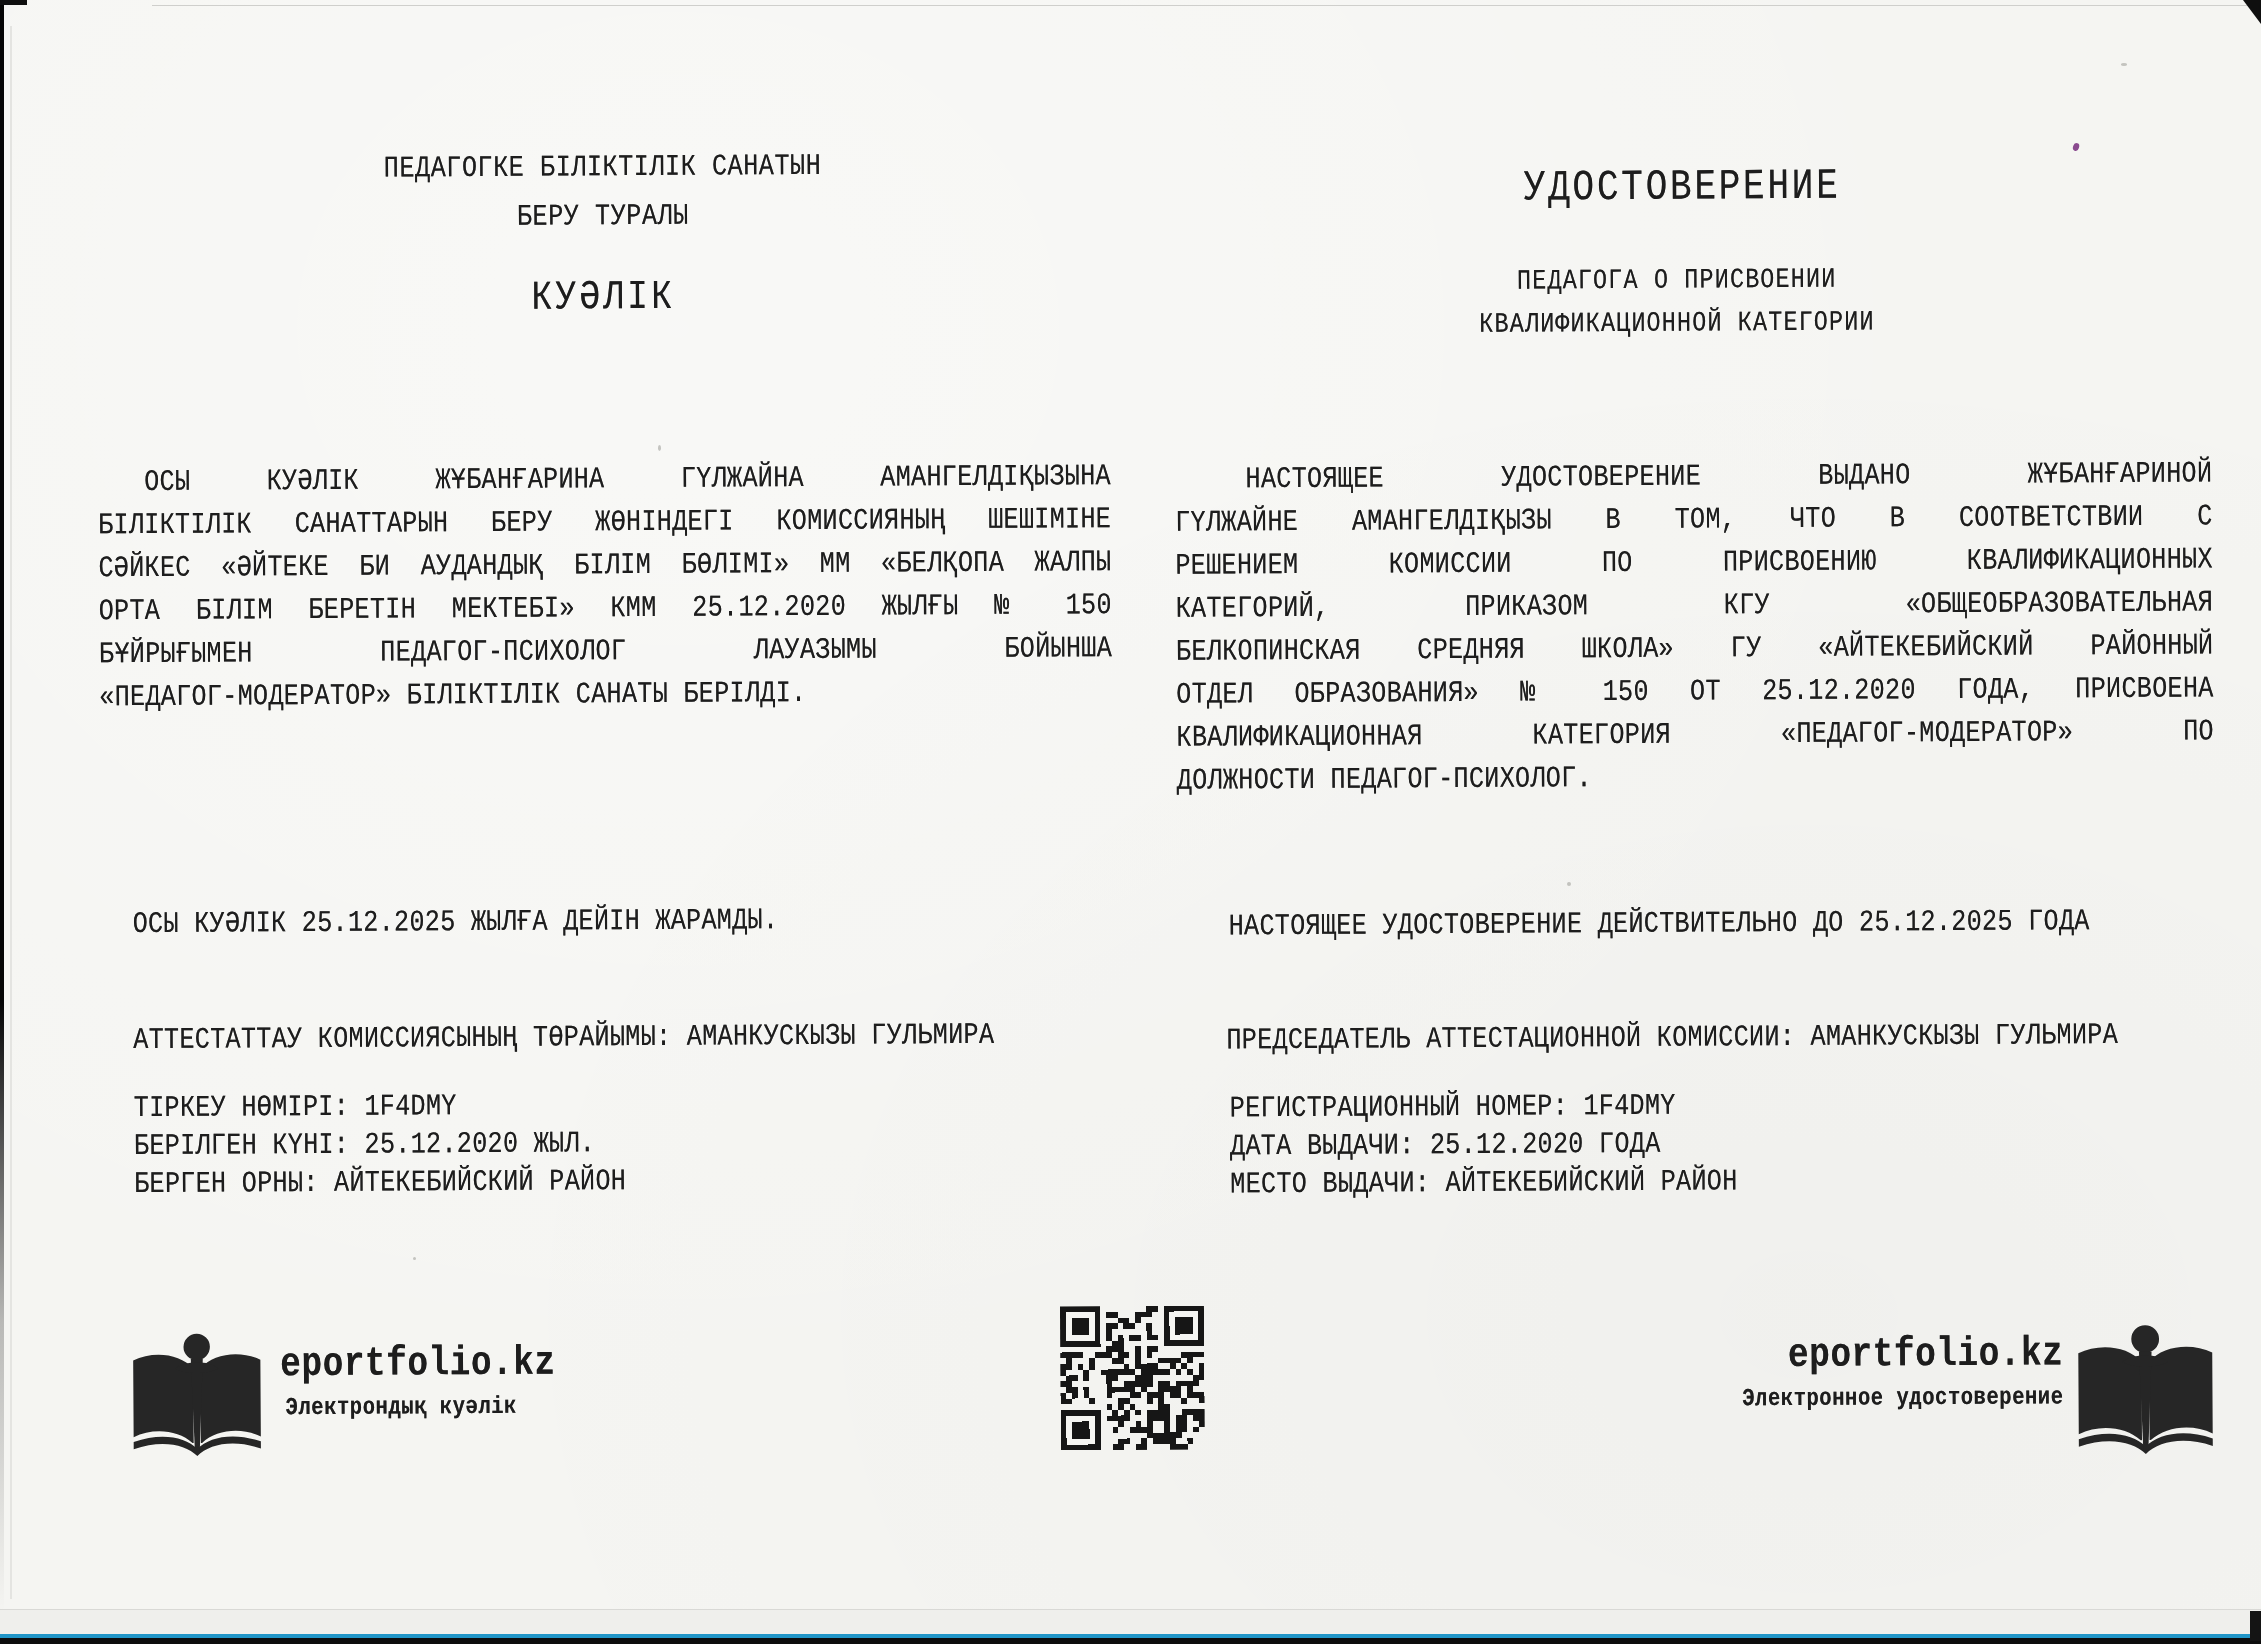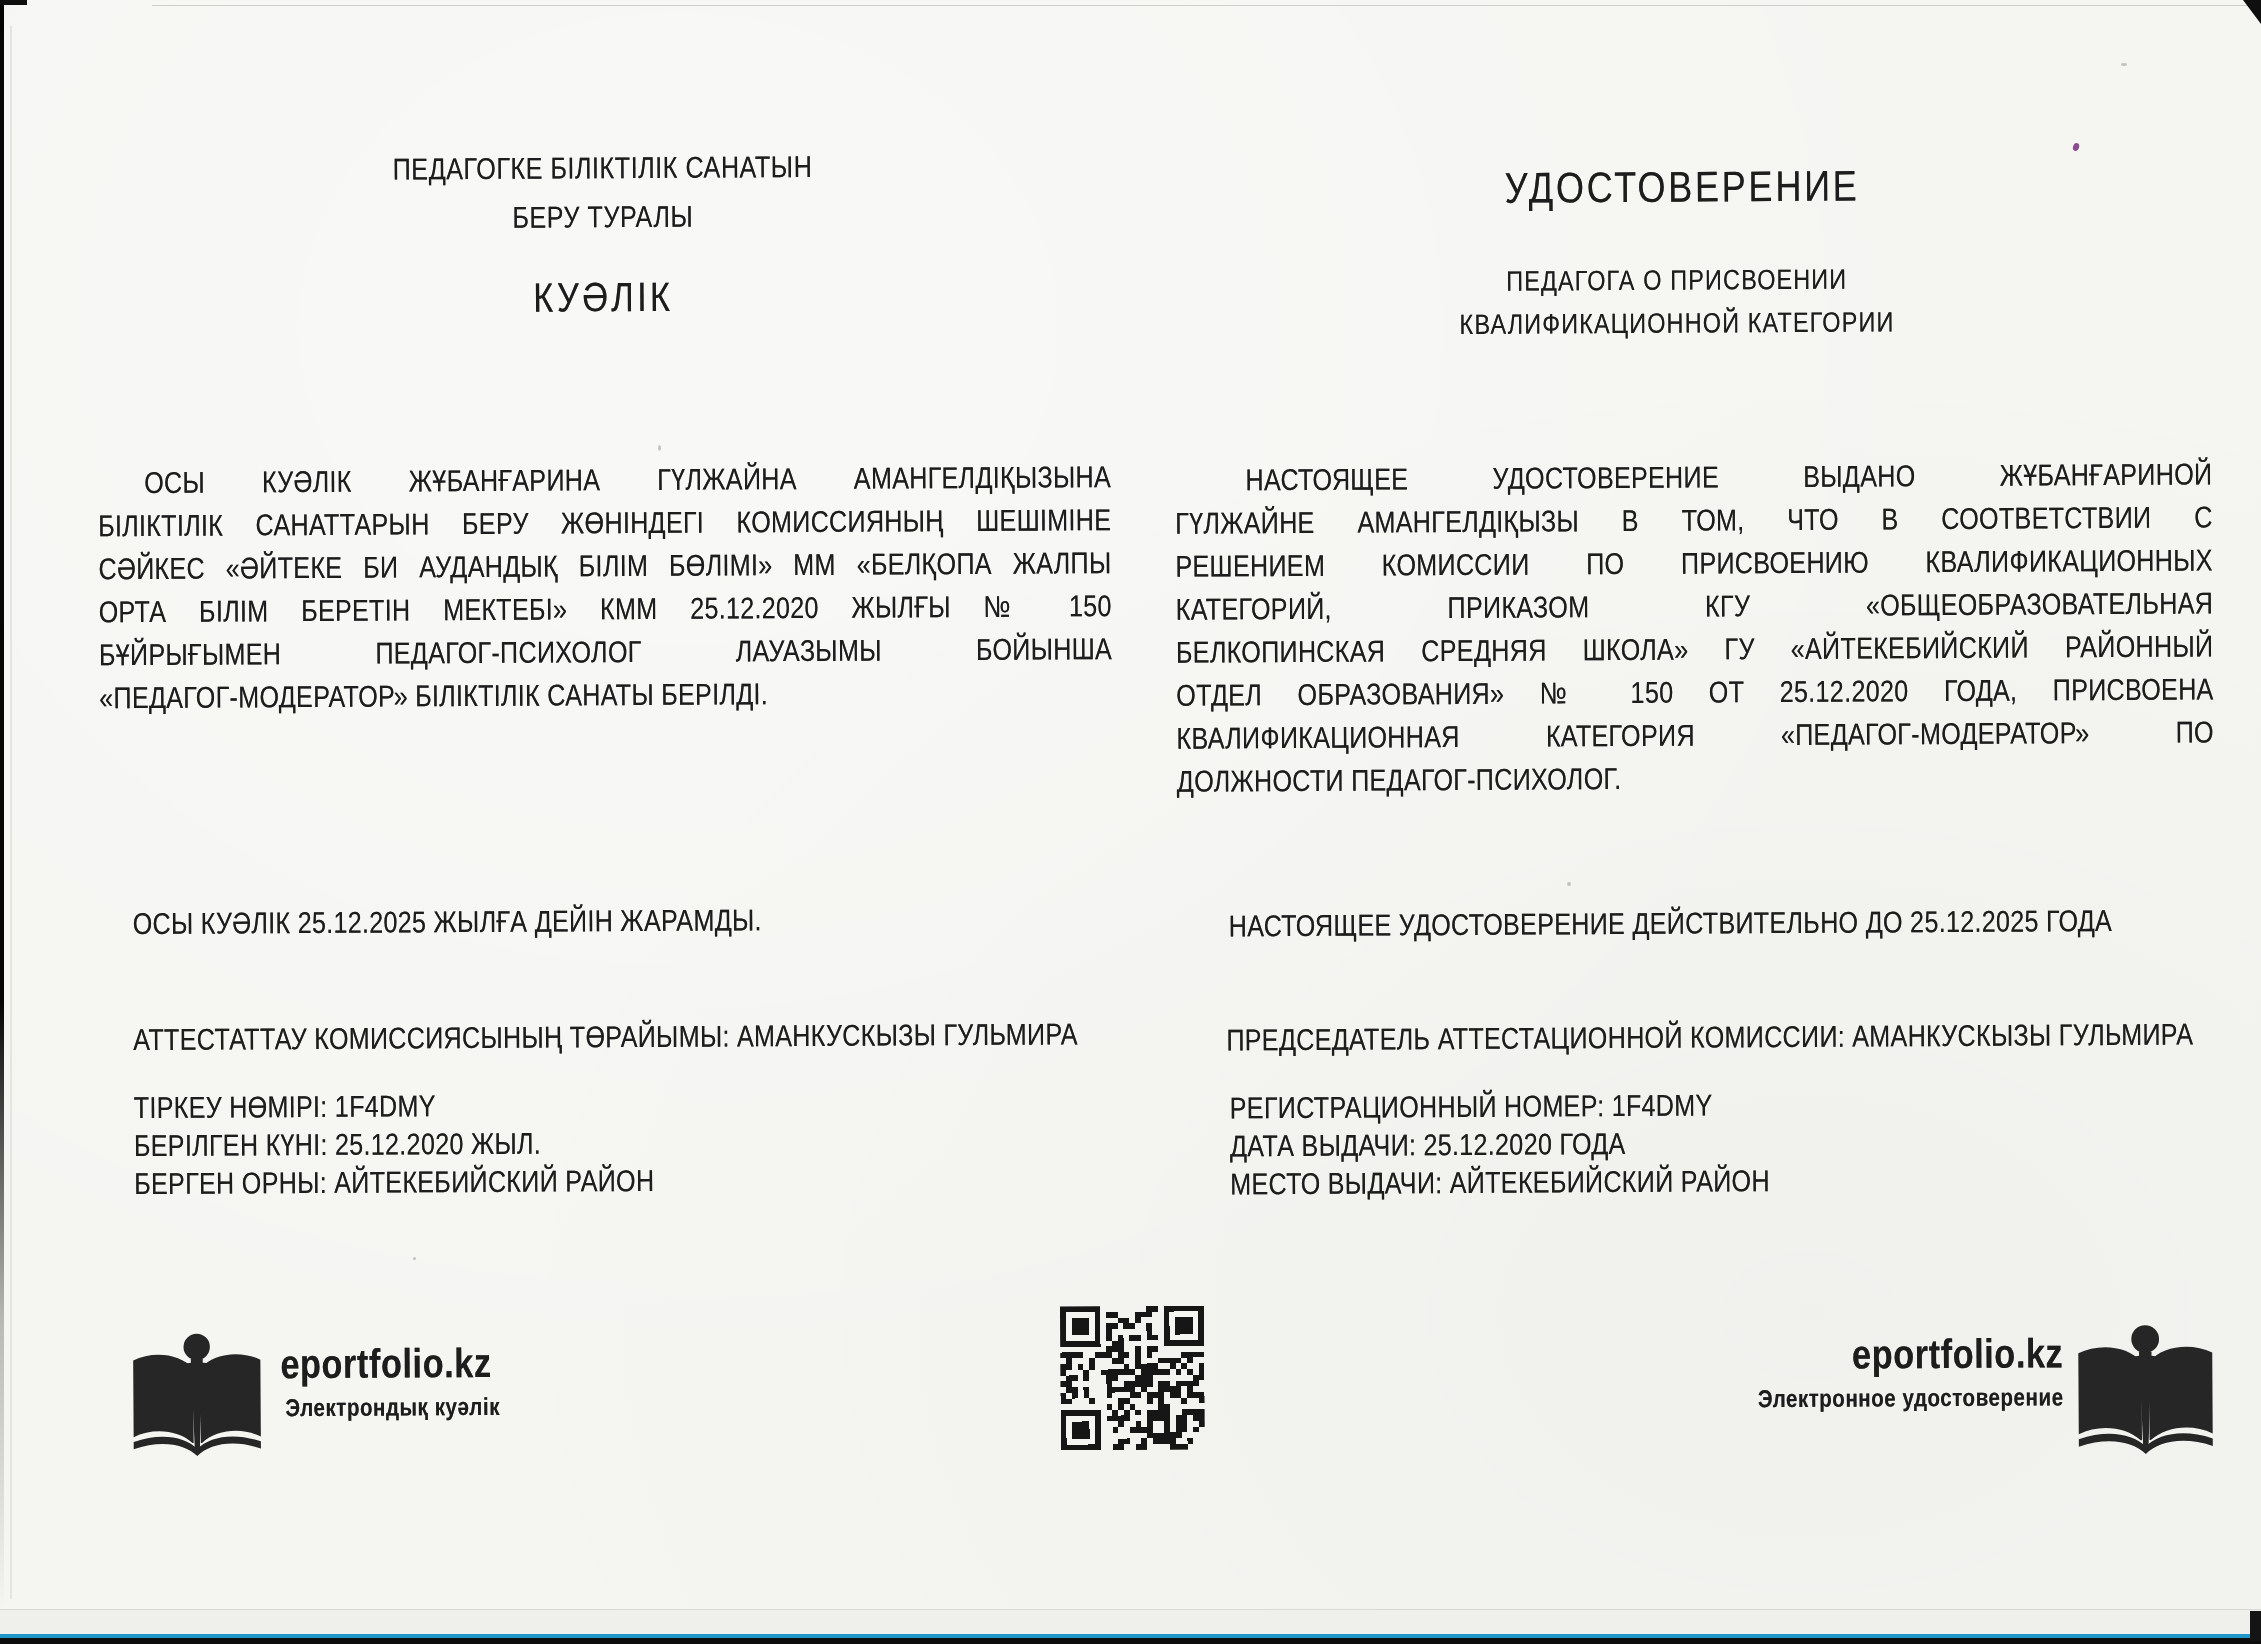--- a/index.html
+++ b/index.html
@@ -2,21 +2,21 @@
 <html style="font-size:10.3px"><head>
 <meta charset="utf-8">
 <style>
   html,body{margin:0;padding:0;background:#e6e6e3;}
   #page{
     position:relative;width:2261px;height:1644px;overflow:hidden;
     background:
       radial-gradient(ellipse at 30% 20%, rgba(255,255,255,.35), rgba(255,255,255,0) 60%),
       radial-gradient(ellipse at 80% 80%, rgba(0,0,0,.02), rgba(0,0,0,0) 55%),
       #f5f5f2;
-    font-family:Liberation Sans, sans-serif;
+    font-family:Liberation Mono, monospace;
     color:#1d1d1d;
   }
   #sheet{position:absolute;inset:0;transform:rotate(-0.35deg);transform-origin:50% 50%;}
   .abs{position:absolute;}
   .ink{color:#1d1d1d;text-shadow:0 0 0.6px rgba(25,25,25,.65);}
   .condensed{transform:scaleX(0.84);transform-origin:0 0;}
   .centered{transform-origin:50% 0;text-align:center;}
   .right-origin{transform-origin:100% 0;text-align:right;}
   .nowrap{white-space:nowrap;}
 

